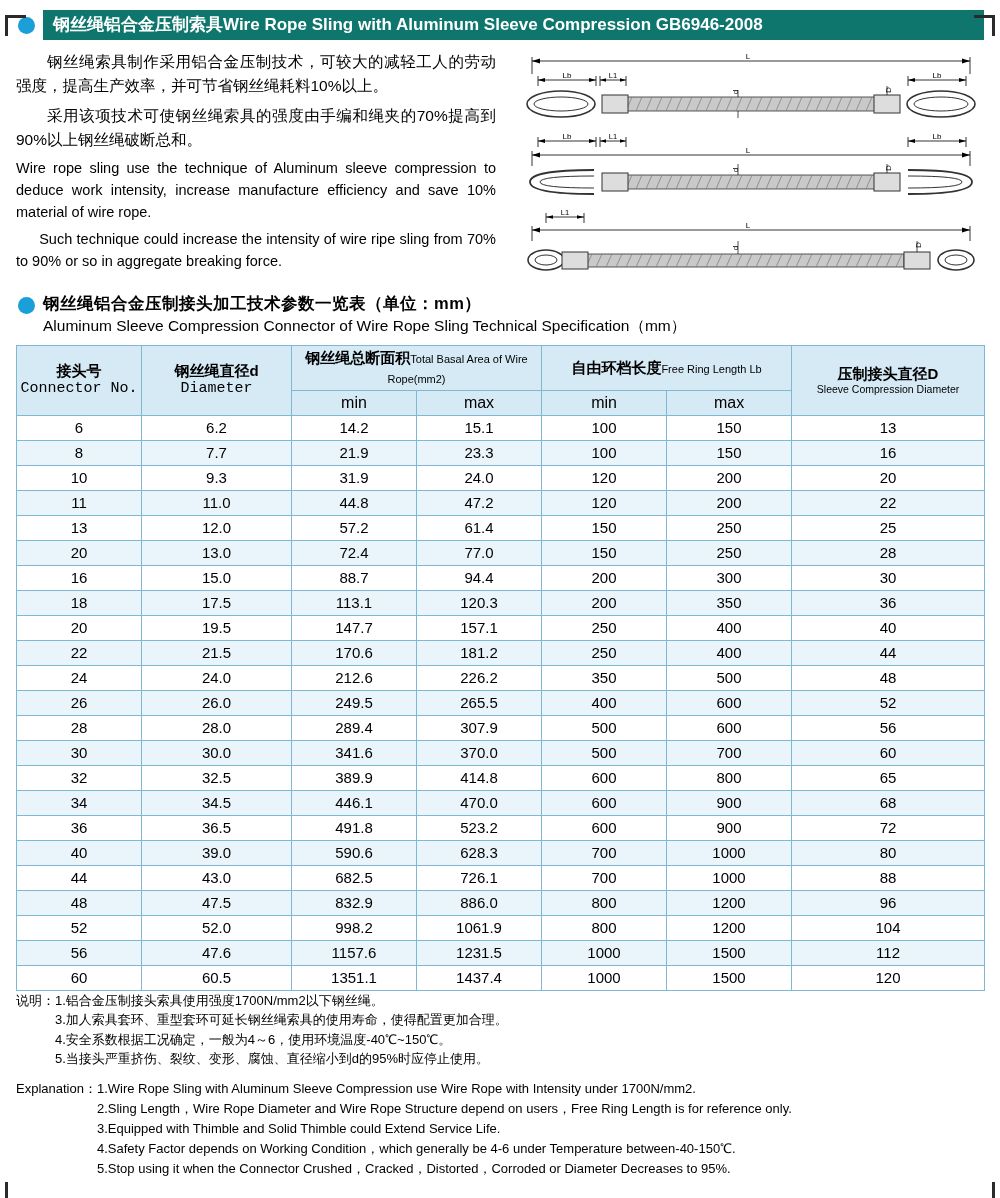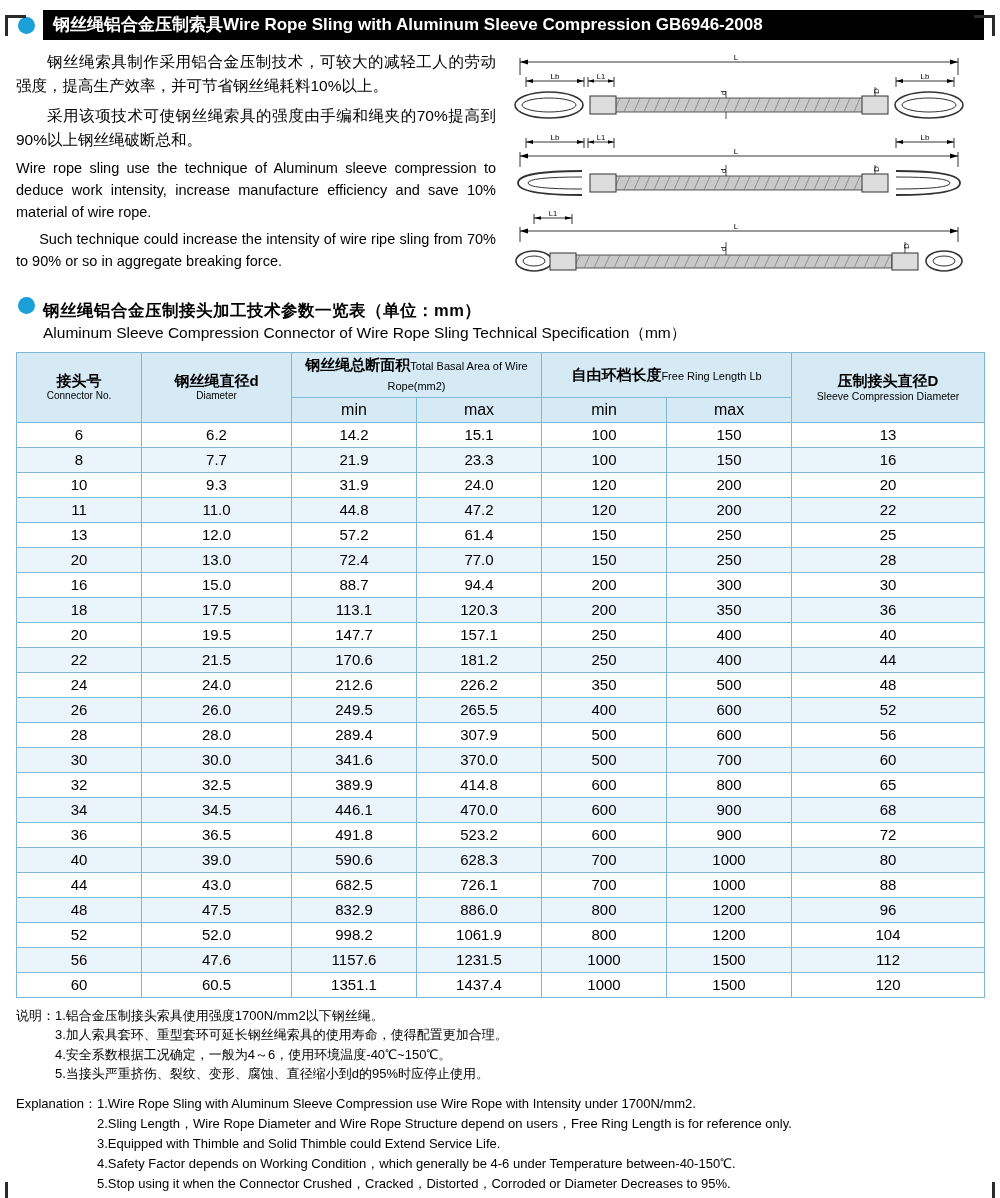--- a/index.html
+++ b/index.html
@@ -33,36 +33,35 @@
   .bullet-dot {
     width: 17px;
     height: 17px;
     border-radius: 50%;
     background: #1a9fd9;
     flex: 0 0 auto;
     margin-left: 2px;
   }
   .header-bar {
     flex: 1 1 auto;
-    background: #000000;
+    background: #0f766e;
     color: #ffffff;
     font-size: 17px;
     font-weight: bold;
     line-height: 26px;
     padding: 2px 10px;
     white-space: nowrap;
     overflow: hidden;
   }
 
   
   .intro {
     display: flex;
     margin-top: 10px;
-    gap: 8px;
-    align-items: center;
+    gap: 20px;
   }
   .intro-text {
     width: 480px;
     flex: 0 0 480px;
     font-size: 15.5px;
     line-height: 1.55;
     color: #000;
   }
   .intro-text p {
     margin: 0 0 6px 0;
@@ -100,21 +99,20 @@
     margin-top: 14px;
   }
   .section-title .bullet-dot {
     margin-top: 4px;
   }
   .section-title-text .cn {
     font-size: 16.5px;
     font-weight: bold;
     letter-spacing: 0.5px;
     color: #000;
-    margin-top: 7px;
   }
   .section-title-text .en {
     font-size: 15.5px;
     color: #000;
     margin-top: 1px;
   }
 
   
   table.spec {
     border-collapse: collapse;
@@ -132,22 +130,23 @@
     padding: 2px 2px;
     font-weight: normal;
     line-height: 1.25;
   }
   .th-cn {
     font-size: 15px;
     font-weight: bold;
     display: block;
   }
   .th-en {
-    font-size: 10px;
+    font-size: 15px;
     display: block;
+    font-family: Liberation Mono, monospace;
   }
   .th-inline-en {
     font-size: 11px;
     font-weight: normal;
   }
   .th-small-en {
     font-size: 10.5px;
     display: block;
     line-height: 1.2;
   }
@@ -158,21 +157,20 @@
   }
   table.spec tbody tr.odd td {
     background: #ffffff;
   }
   table.spec tbody tr.even td {
     background: #eaf5fb;
   }
 
   
   .notes {
-    margin-top: 8px;
     font-size: 13px;
     line-height: 1.5;
     color: #000;
   }
   .note-row {
     display: flex;
   }
   .note-label {
     flex: 0 0 auto;
     white-space: nowrap;

